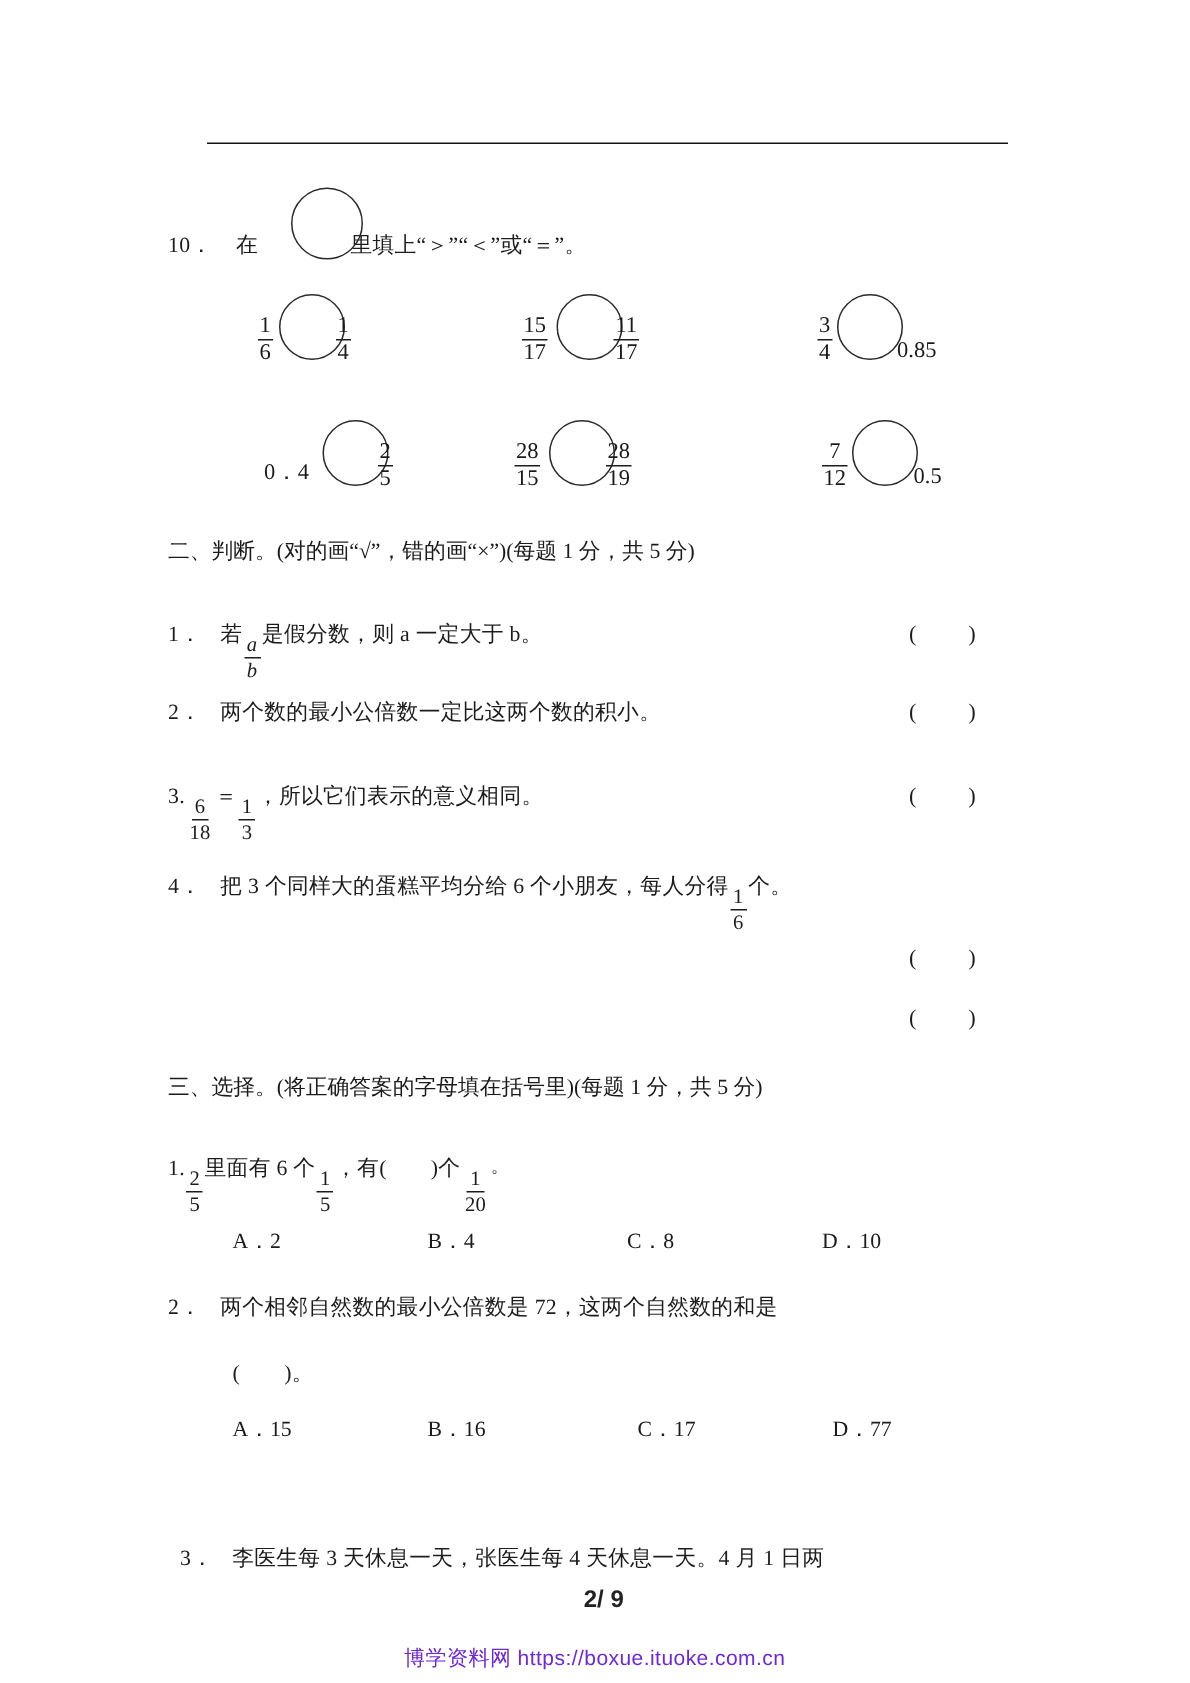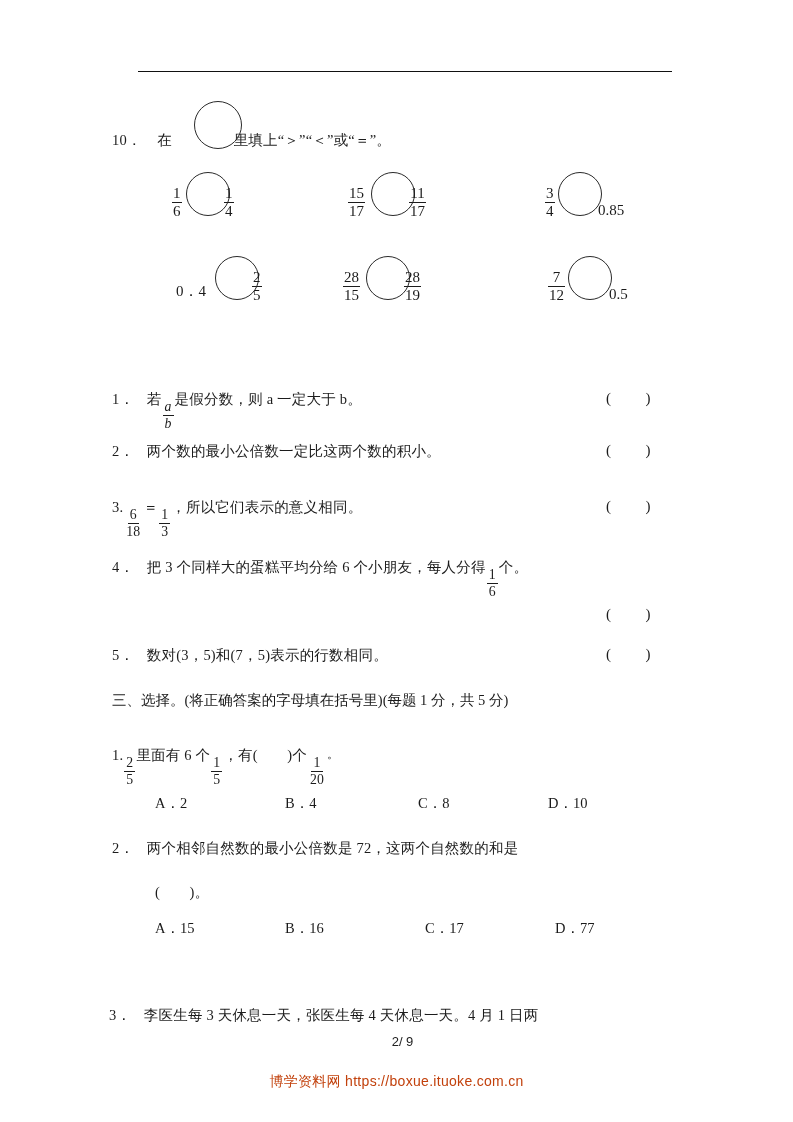--- a/index.html
+++ b/index.html
@@ -12,20 +12,21 @@
     height: 1122px;
     position: relative;
     font-family: "Liberation Serif", "DejaVu Serif", serif;
     color: #1a1a1a;
     overflow: hidden;
   }
 
   .page {
     position: absolute;
     inset: 0;
+    margin-top: 24px;
   }
 
   
   .top-rule {
     position: absolute;
     left: 138px;
     top: 71px;
     width: 534px;
     height: 0;
     border-top: 1.4px solid #111;
@@ -110,34 +111,34 @@
   }
 
   
   .page-num {
     position: absolute;
     left: 0;
     right: 0;
     top: 1034px;
     text-align: center;
     font-family: "Liberation Sans", sans-serif;
-    font-size: 13px;
-    font-weight: normal;
+    font-size: 16px;
+    font-weight: bold;
     color: #222;
     padding-left: 12px;
   }
   .watermark {
     position: absolute;
     left: 0;
     right: 0;
     top: 1073px;
     text-align: center;
     font-family: "Liberation Sans", "DejaVu Sans", sans-serif;
     font-size: 14px;
-    color: #c2410c;
+    color: #6d28d9;
     letter-spacing: 0.3px;
   }
 
   .sec-head {
     position: absolute;
     font-size: 14.5px;
     white-space: nowrap;
   }
   .tiny { font-size: 0.82em; vertical-align: 0.15em; }
 </style>
@@ -201,20 +202,21 @@
     <span class="d">19</span>
   </div>
 
   <div class="fblock" style="left:548px; top:270px;">
     <span class="n">7</span>
     <span class="d">12</span>
   </div>
   <div class="circle" style="left:568px; top:256px; width:42px; height:42px;"></div>
   <div class="plaintext" style="left:609px; top:287px;">0.5</div>
 
+  <div class="sec-head" style="left:112px; top:334px;">二、判断。(对的画“√”，错的画“×”)(每题 1 分，共 5 分)</div>
 
   <div class="line" style="left:112px; top:389px;">
     <span>1．</span>
     <span style="display:inline-block;width:5px"></span>
     <span>若</span><span class="frac">
         <span class="num" style="font-style:italic">a</span>
         <span class="den" style="font-style:italic">b</span>
       </span><span>是假分数，则 a 一定大于 b。</span>
   </div>
   <div class="paren" style="left:606px; top:389px;">(　　)</div>
@@ -240,25 +242,20 @@
   <div class="line" style="left:112px; top:557px;">
     <span>4．</span>
     <span style="display:inline-block;width:5px"></span>
     <span>把 3 个同样大的蛋糕平均分给 6 个小朋友，每人分得</span><span class="frac">
         <span class="num">1</span>
         <span class="den">6</span>
       </span><span>个。</span>
   </div>
   <div class="paren" style="left:606px; top:605px;">(　　)</div>
 
-  <div class="line" style="left:112px; top:645px;">
-    <span>5．</span>
-    <span style="display:inline-block;width:5px"></span>
-    <span>数对(3，5)和(7，5)表示的行数相同。</span>
-  </div>
   <div class="paren" style="left:606px; top:645px;">(　　)</div>
 
   <div class="sec-head" style="left:112px; top:691px;font-family:Liberation Serif, serif;">三、选择。(将正确答案的字母填在括号里)(每题 1 分，共 5 分)</div>
 
   <div class="line" style="left:112px; top:745px;">
     <span>1.</span><span class="frac">
         <span class="num">2</span>
         <span class="den">5</span>
       </span><span>里面有 6 个</span><span class="frac">
         <span class="num">1</span>
@@ -279,21 +276,21 @@
     <span style="display:inline-block;width:5px"></span>
     <span>两个相邻自然数的最小公倍数是 72，这两个自然数的和是</span>
   </div>
   <div class="line" style="left:155px; top:882px;">(　　)。</div>
 
   <div class="opt" style="left:155px; top:919px;">A．15</div>
   <div class="opt" style="left:285px; top:919px;">B．16</div>
   <div class="opt" style="left:425px; top:919px;">C．17</div>
   <div class="opt" style="left:555px; top:919px;">D．77</div>
 
-  <div class="line" style="left:109px; top:1005px;">
+  <div class="line" style="left:120px; top:1005px;">
     <span>3．</span>
     <span style="display:inline-block;width:5px"></span>
     <span>李医生每 3 天休息一天，张医生每 4 天休息一天。4 月 1 日两</span>
   </div>
 
   <div class="page-num">2/ 9</div>
   <div class="watermark">博学资料网 https://boxue.ituoke.com.cn</div>
 
 </div>
 

